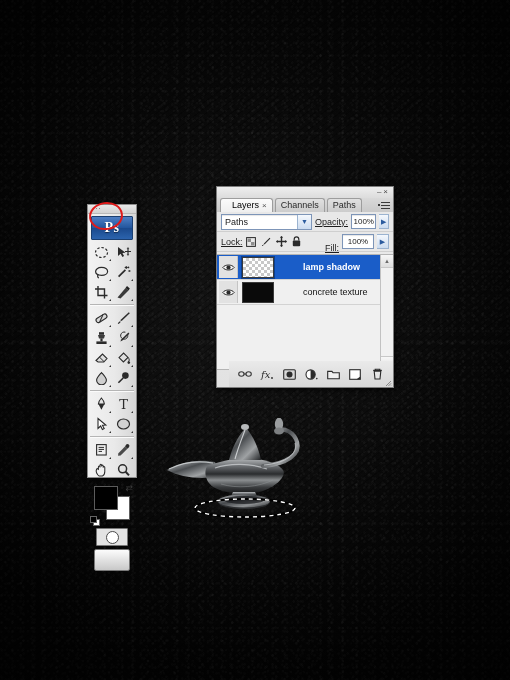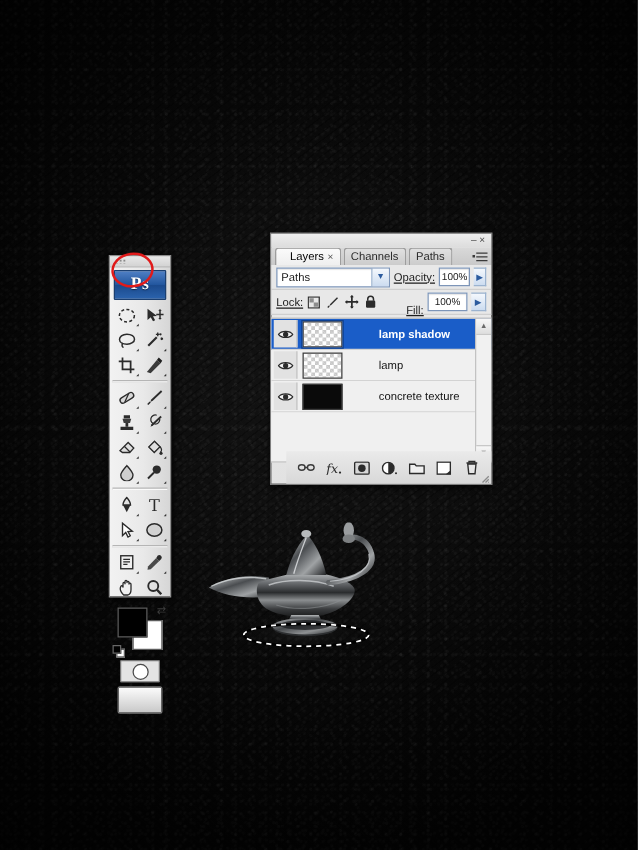--- a/index.html
+++ b/index.html
@@ -512,38 +512,28 @@
       <div class="eye">
         <svg width="13" height="9" viewBox="0 0 13 9">
           <path d="M.8 4.5 C3 1.2 10 1.2 12.2 4.5 C10 7.8 3 7.8 .8 4.5 Z" fill="#f2f2f2" stroke="#2b2b2b" stroke-width="1"></path>
           <circle cx="6.5" cy="4.5" r="2.1" fill="#2b2b2b"></circle>
         </svg>
       </div>
       <div class="thumb"></div>
       <span class="lname">lamp shadow</span>
     </div>
 
+
     <div class="layer">
       <div class="eye">
         <svg width="13" height="9" viewBox="0 0 13 9">
           <path d="M.8 4.5 C3 1.2 10 1.2 12.2 4.5 C10 7.8 3 7.8 .8 4.5 Z" fill="#f2f2f2" stroke="#2b2b2b" stroke-width="1"></path>
           <circle cx="6.5" cy="4.5" r="2.1" fill="#2b2b2b"></circle>
         </svg>
       </div>
-      <div class="thumb"></div>
-      <span class="lname">lamp</span>
-    </div>
-
-    <div class="layer">
-      <div class="eye">
-        <svg width="13" height="9" viewBox="0 0 13 9">
-          <path d="M.8 4.5 C3 1.2 10 1.2 12.2 4.5 C10 7.8 3 7.8 .8 4.5 Z" fill="#f2f2f2" stroke="#2b2b2b" stroke-width="1"></path>
-          <circle cx="6.5" cy="4.5" r="2.1" fill="#2b2b2b"></circle>
-        </svg>
-      </div>
       <div class="thumb solid"></div>
       <span class="lname">concrete texture</span>
     </div>
 
     <div class="emptyzone"></div>
 
     <div class="vscroll">
       <div class="vs-arrow">▲</div>
       <div class="vs-arrow bot">▼</div>
     </div>

